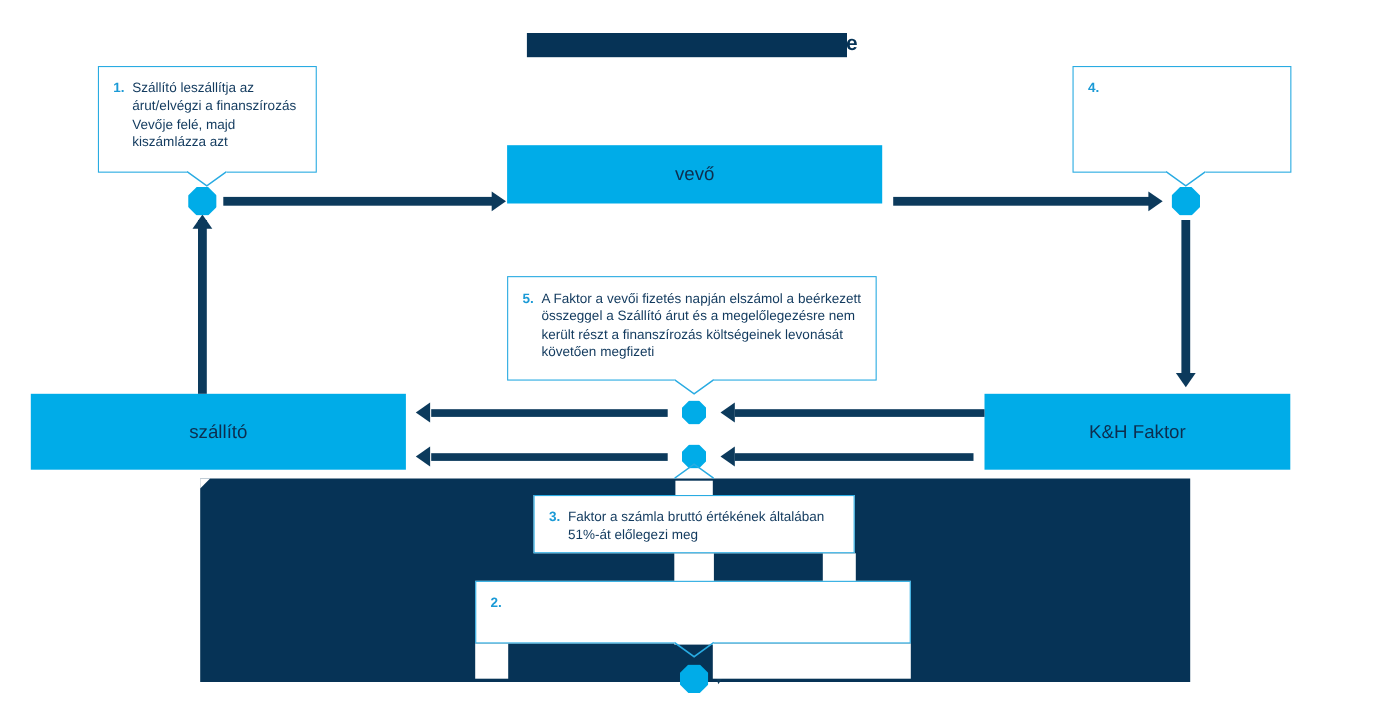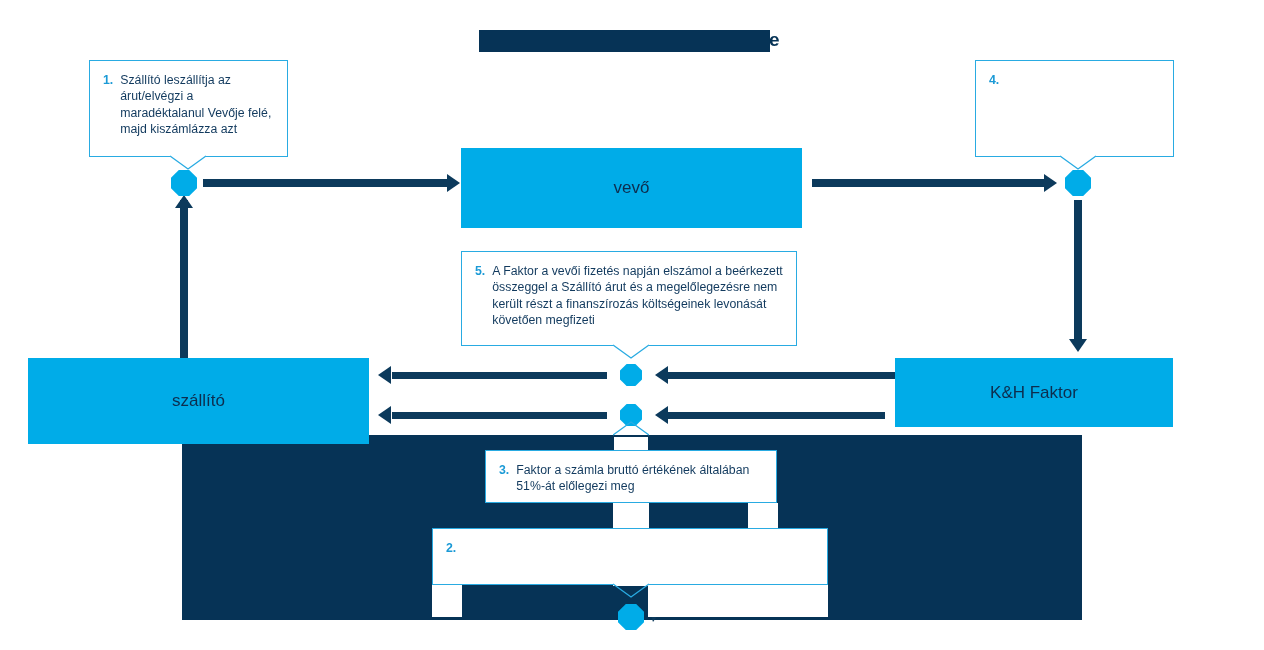--- a/index.html
+++ b/index.html
@@ -42,22 +42,22 @@
   }
 
   
   .ebox{
     position:absolute;
     background:#00ACE8;
     color:#0d2d4e;
     display:flex;align-items:center;justify-content:center;
     font-size:17px;
   }
-  .ebox-vevo{left:461px;top:148px;width:341px;height:80px;}
-  .ebox-szallito{left:28px;top:358px;width:341px;height:86px;}
+  .ebox-vevo{left:461px;top:132px;width:341px;height:53px;}
+  .ebox-szallito{left:28px;top:358px;width:341px;height:69px;}
   .ebox-faktor{left:895px;top:358px;width:278px;height:69px;}
 
   
   .callout{
     position:absolute;
     background:#ffffff;
     border:1.4px solid #29ABE2;
     box-sizing:border-box;
     z-index:20;
   }
@@ -157,21 +157,21 @@
 
   <div class="node" style="left:171px;top:170px;"></div>
   <div class="node" style="left:1065px;top:170px;"></div>
   <div class="node-small" style="left:620px;top:364px;"></div>
   <div class="node-small" style="left:620px;top:404px;"></div>
   <div class="node" style="left:618px;top:604px;"></div>
 
   <div class="callout co1">
     <div class="callout-inner">
       <span class="c-num">1.</span>
-      <span class="c-txt">Szállító leszállítja az árut/elvégzi a maradéktalanul Vevője felé, majd kiszámlázza azt</span>
+      <span class="c-txt">Szállító leszállítja az árut/elvégzi a finanszírozás Vevője felé, majd kiszámlázza azt</span>
     </div>
   </div>
   <div class="tail" style="left:170px;top:156px;">
     <div class="mask"></div>
     <svg width="36" height="16" viewBox="0 0 36 16">
         <polyline points="0,1 18,14 36,1" fill="none" stroke="#29ABE2" stroke-width="1.4"></polyline>
       </svg>
   </div>
 
   <div class="callout co4">

